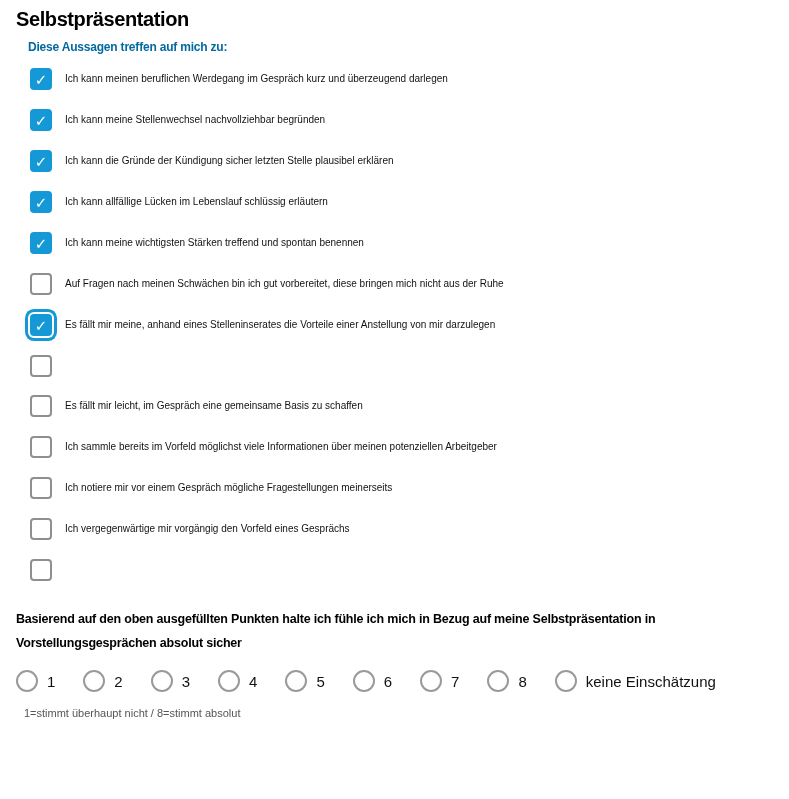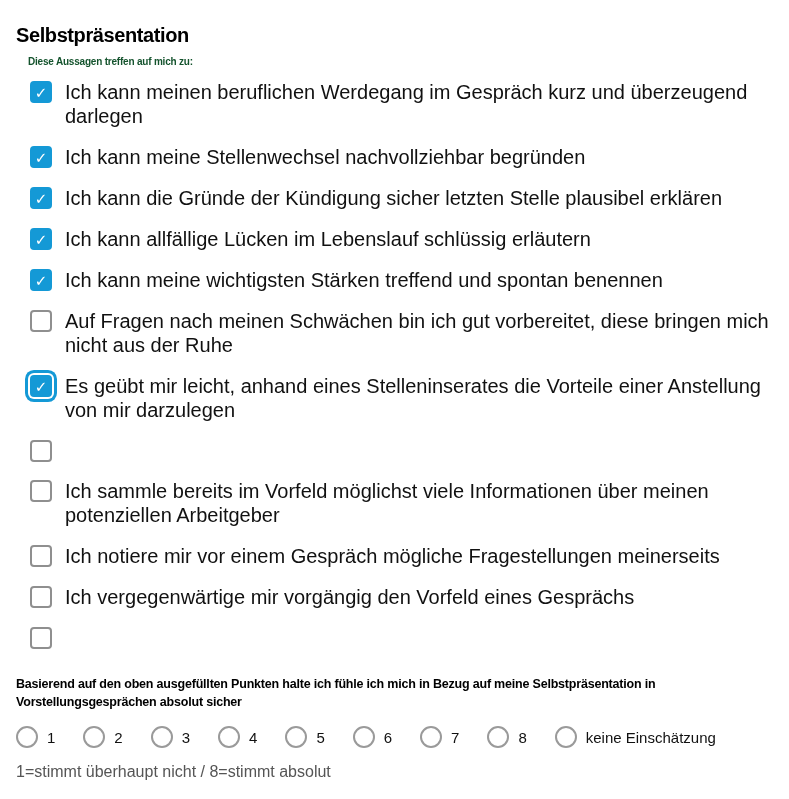--- a/index.html
+++ b/index.html
@@ -10,63 +10,63 @@
     --legend:#555555;
   }
   *{box-sizing:border-box;}
   html,body{margin:0;padding:0;}
   body{
     width:789px;height:799px;overflow:hidden;
     background:#ffffff;
     font-family:"Liberation Sans","DejaVu Sans",sans-serif;
     color:var(--text);
   }
-  .page{padding:24px 16px 0 16px;}
+  .page{padding:8px 16px 0 16px;}
   h1.title{
     margin:0 0 9px 0;
     font-size:20px;font-weight:800;letter-spacing:-0.4px;color:#000;
   }
   .subtitle{
     margin:0 0 13px 12px;
-    font-size:10px;font-weight:700;letter-spacing:-0.2px;color:#14532d;
+    font-size:12px;font-weight:700;letter-spacing:-0.2px;color:#0369a1;
   }
   .list{margin-left:14px;}
   .row{
     display:flex;align-items:flex-start;gap:13px;
     margin-bottom:17px;cursor:pointer;
   }
   .cb{
     flex:0 0 auto;width:22px;height:22px;margin-top:1px;
     border:2px solid var(--cb-border);border-radius:4px;background:#fff;
     display:flex;align-items:center;justify-content:center;
   }
   .row.checked .cb{background:var(--accent);border-color:var(--accent);}
   .row.focused .cb{box-shadow:0 0 0 2px #ffffff,0 0 0 5px var(--accent);}
   .check{
     display:none;color:#ffffff;font-size:15px;font-weight:700;line-height:1;
     transform:translateY(-0.5px);
   }
   .row.checked .check{display:block;}
   .lbl{
-    font-size:20px;line-height:24px;max-width:708px;color:var(--text);
+    font-size:10px;line-height:24px;max-width:708px;color:var(--text);
   }
   .rating{margin-top:26px;}
   .question{
     margin:0;max-width:678px;
-    font-size:12.5px;font-weight:700;letter-spacing:-0.2px;line-height:18px;color:#000;
+    font-size:12.5px;font-weight:700;letter-spacing:-0.2px;line-height:24px;color:#000;
   }
   .radios{display:flex;align-items:center;margin-top:15px;}
   .radio-opt{display:flex;align-items:center;margin-right:28px;cursor:pointer;}
   .radio-opt:last-child{margin-right:0;align-items:center;}
   .radio{
     flex:0 0 auto;width:22px;height:22px;border:2px solid var(--radio-border);
     border-radius:50%;background:#fff;
   }
   .radio-lbl{margin-left:9px;font-size:15px;color:var(--text);white-space:nowrap;}
-  .legend{margin:15px 0 0 0;font-size:16px;color:var(--legend);}
+  .legend{margin:15px 0 0 8px;font-size:11px;color:var(--legend);}
 </style>
 </head>
 <body>
 
 <div class="page">
 
   <h1 class="title">Selbstpräsentation</h1>
   <p class="subtitle">Diese Aussagen treffen auf mich zu:</p>
 
   <div class="list" id="statement-list">
@@ -107,28 +107,32 @@
 
   <label class="row">
     <span class="cb" aria-checked="false"></span>
     <span class="lbl">Auf Fragen nach meinen Schwächen bin ich gut vorbereitet, diese bringen mich nicht aus der Ruhe</span>
   </label>
 
   <label class="row checked focused">
     <span class="cb" aria-checked="true">
           <span class="check">✓</span>
         </span>
-    <span class="lbl">Es geübt mir leicht, anhand eines Stelleninserates die Vorteile einer Anstellung von mir darzulegen</span>
-  </label>
-
-  <label class="row">
-    <span class="cb" aria-checked="false"></span>
-  </label>
-
-
+    <span class="lbl">Es fällt mir meine, anhand eines Stelleninserates die Vorteile einer Anstellung von mir darzulegen</span>
+  </label>
+
+  <label class="row">
+    <span class="cb" aria-checked="false"></span>
+  </label>
+
+
+  <label class="row">
+    <span class="cb" aria-checked="false"></span>
+    <span class="lbl">Es fällt mir leicht, im Gespräch eine gemeinsame Basis zu schaffen</span>
+  </label>
 
   <label class="row">
     <span class="cb" aria-checked="false"></span>
     <span class="lbl">Ich sammle bereits im Vorfeld möglichst viele Informationen über meinen potenziellen Arbeitgeber</span>
   </label>
 
   <label class="row">
     <span class="cb" aria-checked="false"></span>
     <span class="lbl">Ich notiere mir vor einem Gespräch mögliche Fragestellungen meinerseits</span>
   </label>

